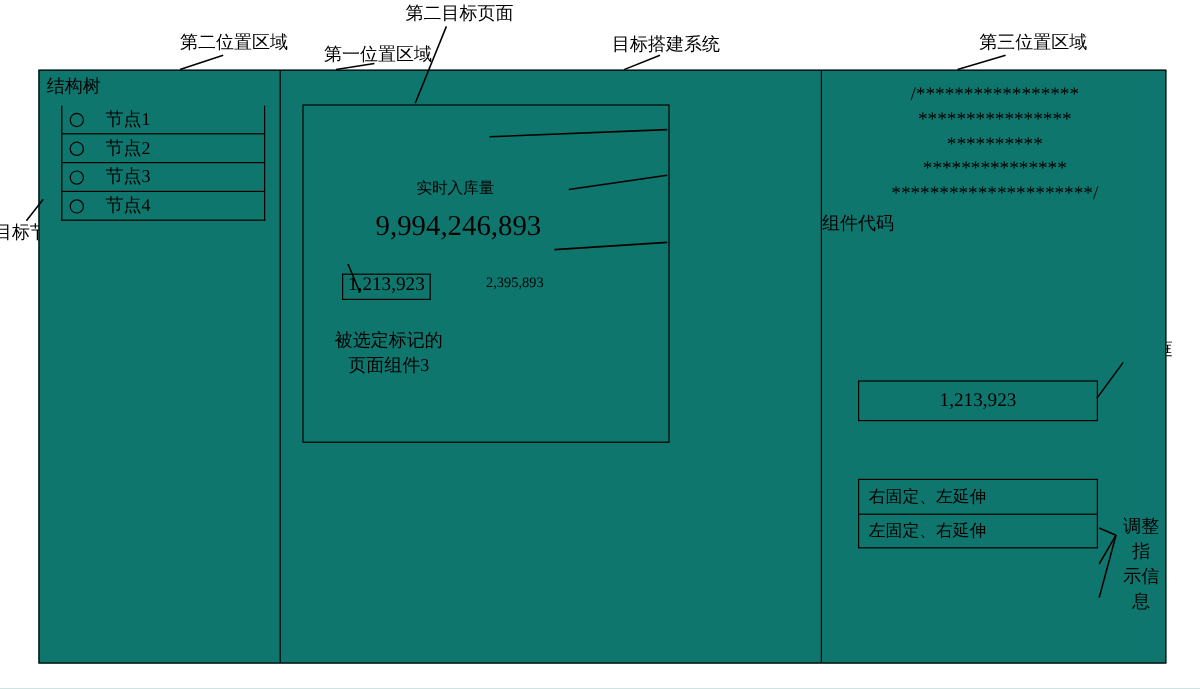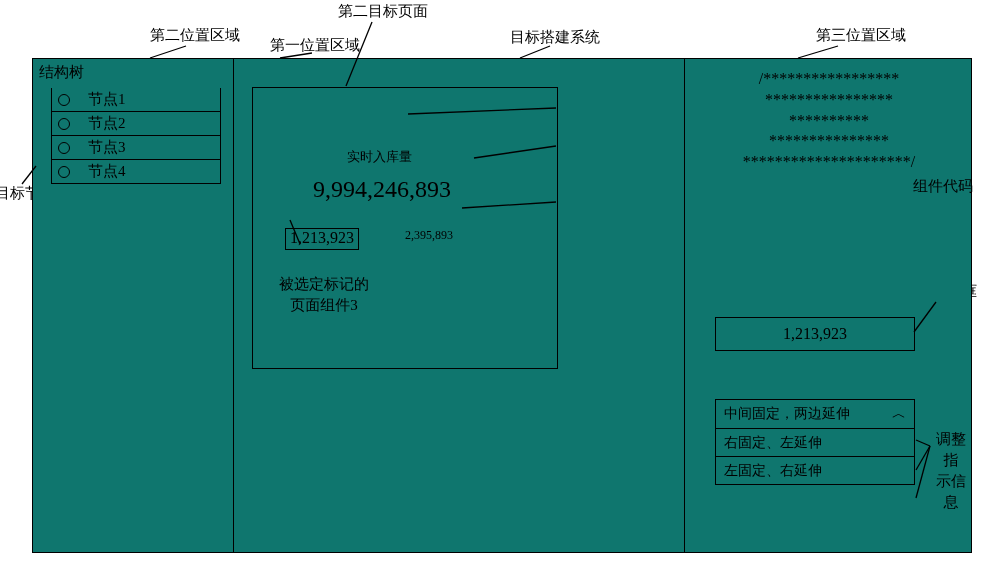--- a/index.html
+++ b/index.html
@@ -118,21 +118,21 @@
     text-align: center;
     font-family: "Times New Roman", serif;
     font-size: 16px;
     line-height: 1.3;
     white-space: pre;
   }
   .code-label {
     position: absolute;
     left: 0; top: 118px;
     width: 100%;
-    text-align: right;
+    text-align: left;
   }
   .text-edit {
     position: absolute;
     left: 30px; top: 258px;
     width: 200px; height: 34px;
     border: 1.5px solid #000;
     display: flex;
     align-items: center;
     justify-content: center;
     font-family: "Times New Roman", serif;
@@ -225,24 +225,20 @@
 <span>****************</span>
 <span>**********</span>
 <span>***************</span>
 <span>*********************/</span></div>
       <div class="code-label">组件代码</div>
 
       <div class="text-edit">1,213,923</div>
 
       <div class="select-box">
         <div class="select-row">
-          <span>中间固定，两边延伸</span>
-          <span class="chev">︿</span>
-        </div>
-        <div class="select-row">
           <span>右固定、左延伸</span>
         </div>
         <div class="select-row">
           <span>左固定、右延伸</span>
         </div>
       </div>
 
       <div class="adj-label">
         <span>调整指</span><br>
         <span>示信息</span>

